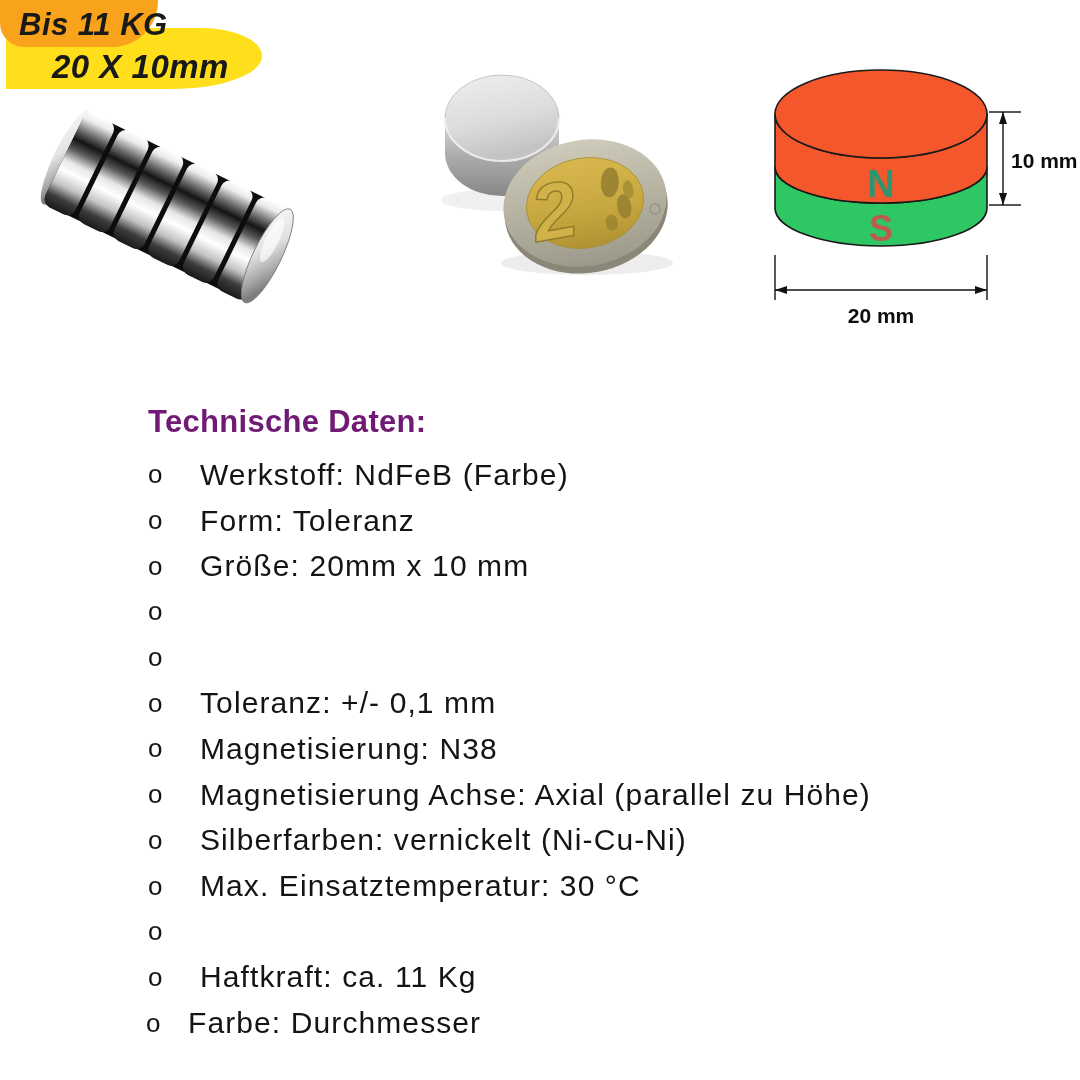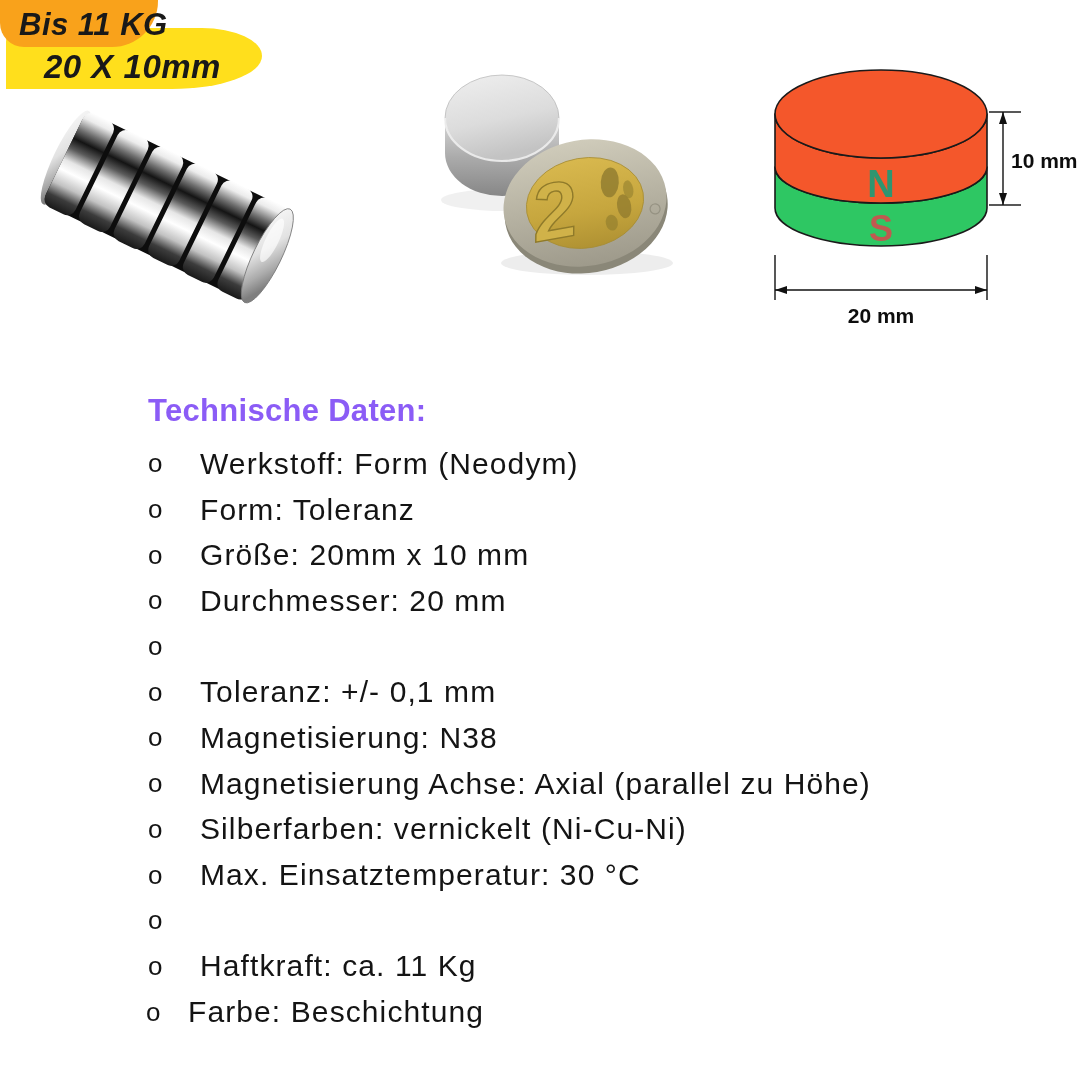--- a/index.html
+++ b/index.html
@@ -17,32 +17,32 @@
   .badge-orange {
     position:absolute; left:0; top:0; width:158px; height:47px;
     background:#F9A21B;
     border-radius:0 0 46px 24px;
   }
   .badge-line1 {
     position:absolute; left:19px; top:9px; font-size:31px; line-height:1;
     font-weight:bold; font-style:italic; color:#191919; letter-spacing:.5px;
   }
   .badge-line2 {
-    position:absolute; left:44px; top:50px; font-size:33px; line-height:1;
+    position:absolute; left:52px; top:50px; font-size:33px; line-height:1;
     font-weight:bold; font-style:italic; color:#191919; letter-spacing:.5px;
   }
   
   .photo-stack   { position:absolute; left:35px;  top:80px; }
   .photo-coin    { position:absolute; left:415px; top:55px; }
   .diagram       { position:absolute; left:740px; top:50px; }
   svg text { font-family:"Liberation Sans", sans-serif; }
   
   .tech { position:absolute; left:148px; top:393px; width:880px; }
   .tech-heading {
-    margin:0 0 12px 0; font-size:31px; font-weight:bold; color:#8b5cf6;
+    margin:11px 0 12px 0; font-size:31px; font-weight:bold; color:#701a75;
     letter-spacing:.3px;
   }
   .tech-list { list-style:none; margin:0; padding:0; }
   .tech-item {
     display:flex; align-items:center; height:45.7px;
     font-size:30px; color:#141414; letter-spacing:1.1px; white-space:nowrap;
   }
   .tech-bullet { width:52px; flex:0 0 52px; font-size:26px; letter-spacing:0; }
   .tech-item:last-child .tech-bullet { width:42px; flex-basis:42px; margin-left:-2px; }
 </style>
@@ -161,33 +161,32 @@
     <polygon points="35,240 47,236 47,244" fill="#111111"></polygon>
     <polygon points="247,240 235,236 235,244" fill="#111111"></polygon>
     <text x="141" y="273" text-anchor="middle" font-size="21" font-weight="bold" fill="#0d0d0d">20 mm</text>
   </svg>
 
   <div class="tech">
     <h2 class="tech-heading">Technische Daten:</h2>
     <ul class="tech-list">
       <li class="tech-item">
           <span class="tech-bullet">o</span>
-          <span>Werkstoff: Form (Neodym)</span>
+          <span>Werkstoff: NdFeB (Farbe)</span>
         </li>
       <li class="tech-item">
           <span class="tech-bullet">o</span>
           <span>Form: Toleranz</span>
         </li>
       <li class="tech-item">
           <span class="tech-bullet">o</span>
           <span>Größe: 20mm x 10 mm</span>
         </li>
       <li class="tech-item">
           <span class="tech-bullet">o</span>
-          <span>Durchmesser: 20 mm</span>
         </li>
       <li class="tech-item">
           <span class="tech-bullet">o</span>
         </li>
       <li class="tech-item">
           <span class="tech-bullet">o</span>
           <span>Toleranz: +/- 0,1 mm</span>
         </li>
       <li class="tech-item">
           <span class="tech-bullet">o</span>
@@ -207,18 +206,18 @@
         </li>
       <li class="tech-item">
           <span class="tech-bullet">o</span>
         </li>
       <li class="tech-item">
           <span class="tech-bullet">o</span>
           <span>Haftkraft: ca. 11 Kg</span>
         </li>
       <li class="tech-item">
           <span class="tech-bullet">o</span>
-          <span>Farbe: Beschichtung</span>
+          <span>Farbe: Durchmesser</span>
         </li>
     </ul>
   </div>
 
 </div>
 
 </body></html>

